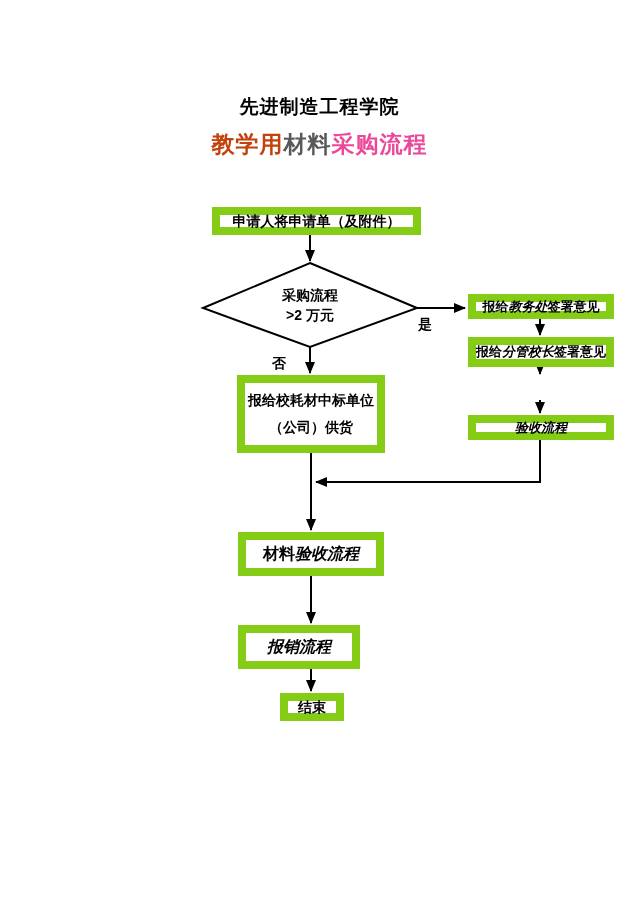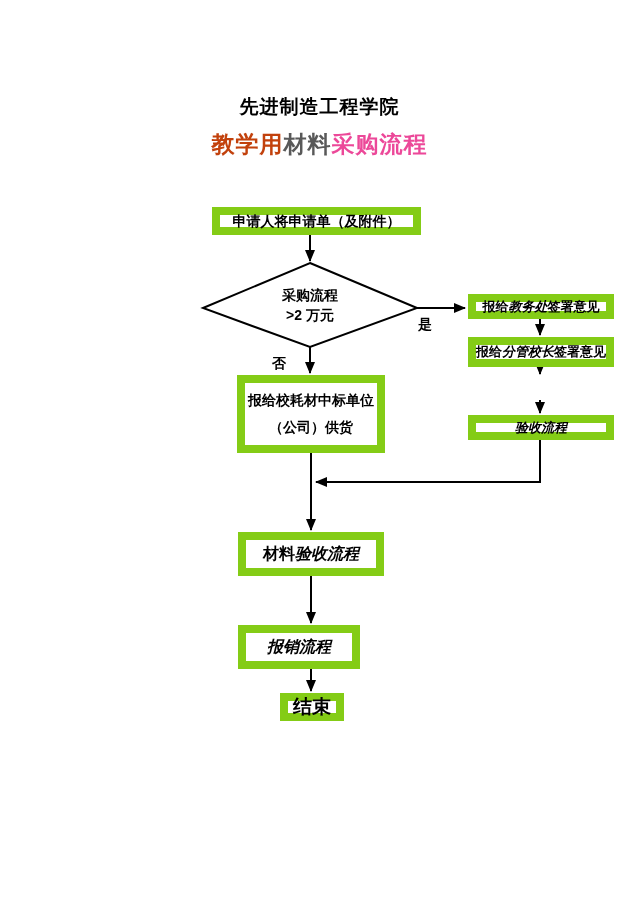--- a/index.html
+++ b/index.html
@@ -60,21 +60,21 @@
   .rb-4 { top: 415px; height: 25px; }
 
   .node-nobranch {
     left: 237px; top: 375px; width: 148px; height: 78px;
     flex-direction: column;
     justify-content: space-around;
     padding: 4px 0;
   }
   .node-acceptance { left: 238px; top: 532px; width: 146px; height: 44px; font-size: 16px; }
   .node-reimburse  { left: 238px; top: 625px; width: 122px; height: 44px; font-size: 16px; }
-  .node-end        { left: 280px; top: 693px; width: 64px;  height: 28px; font-size: 19px; }
+  .node-end        { left: 280px; top: 693px; width: 64px;  height: 28px; font-size: 14px; }
 
   .diamond-text {
     position: absolute;
     left: 203px; top: 263px; width: 214px; height: 84px;
     display: flex;
     flex-direction: column;
     align-items: center;
     justify-content: center;
     font-weight: bold;
     font-size: 14px;

